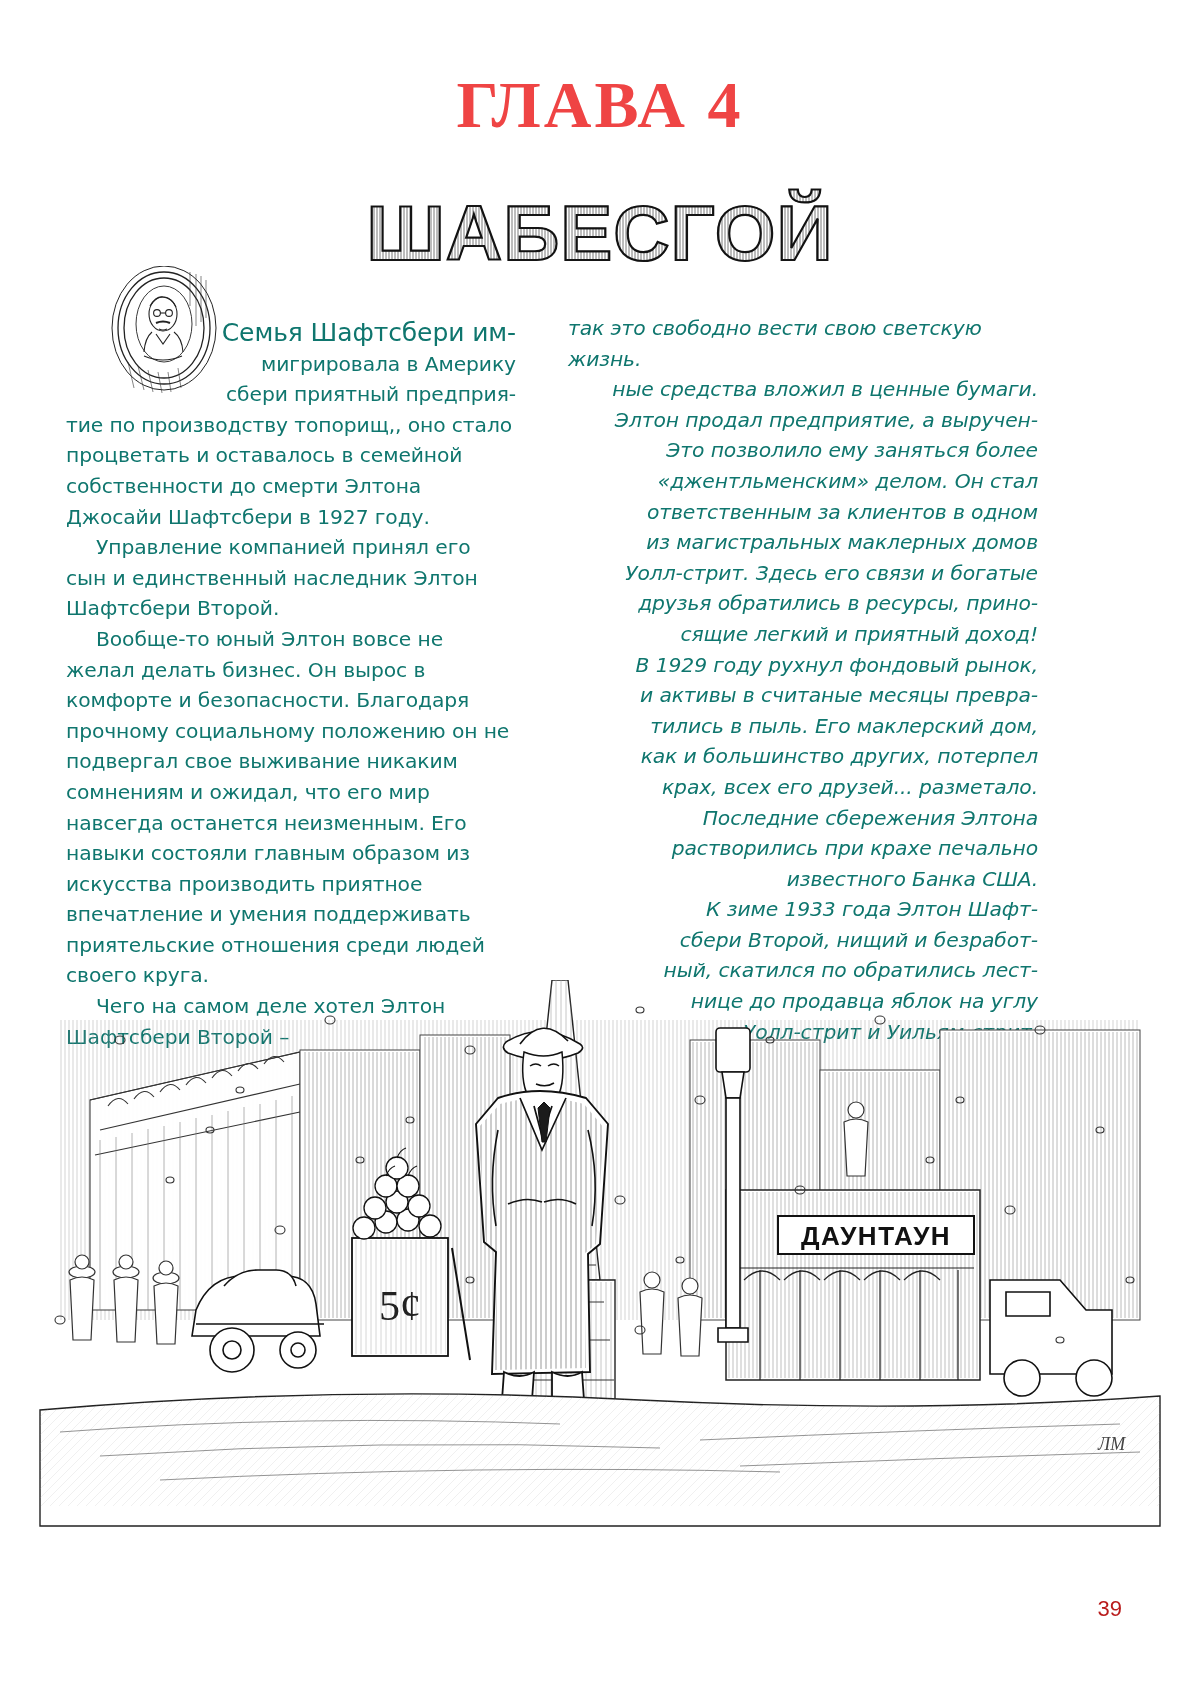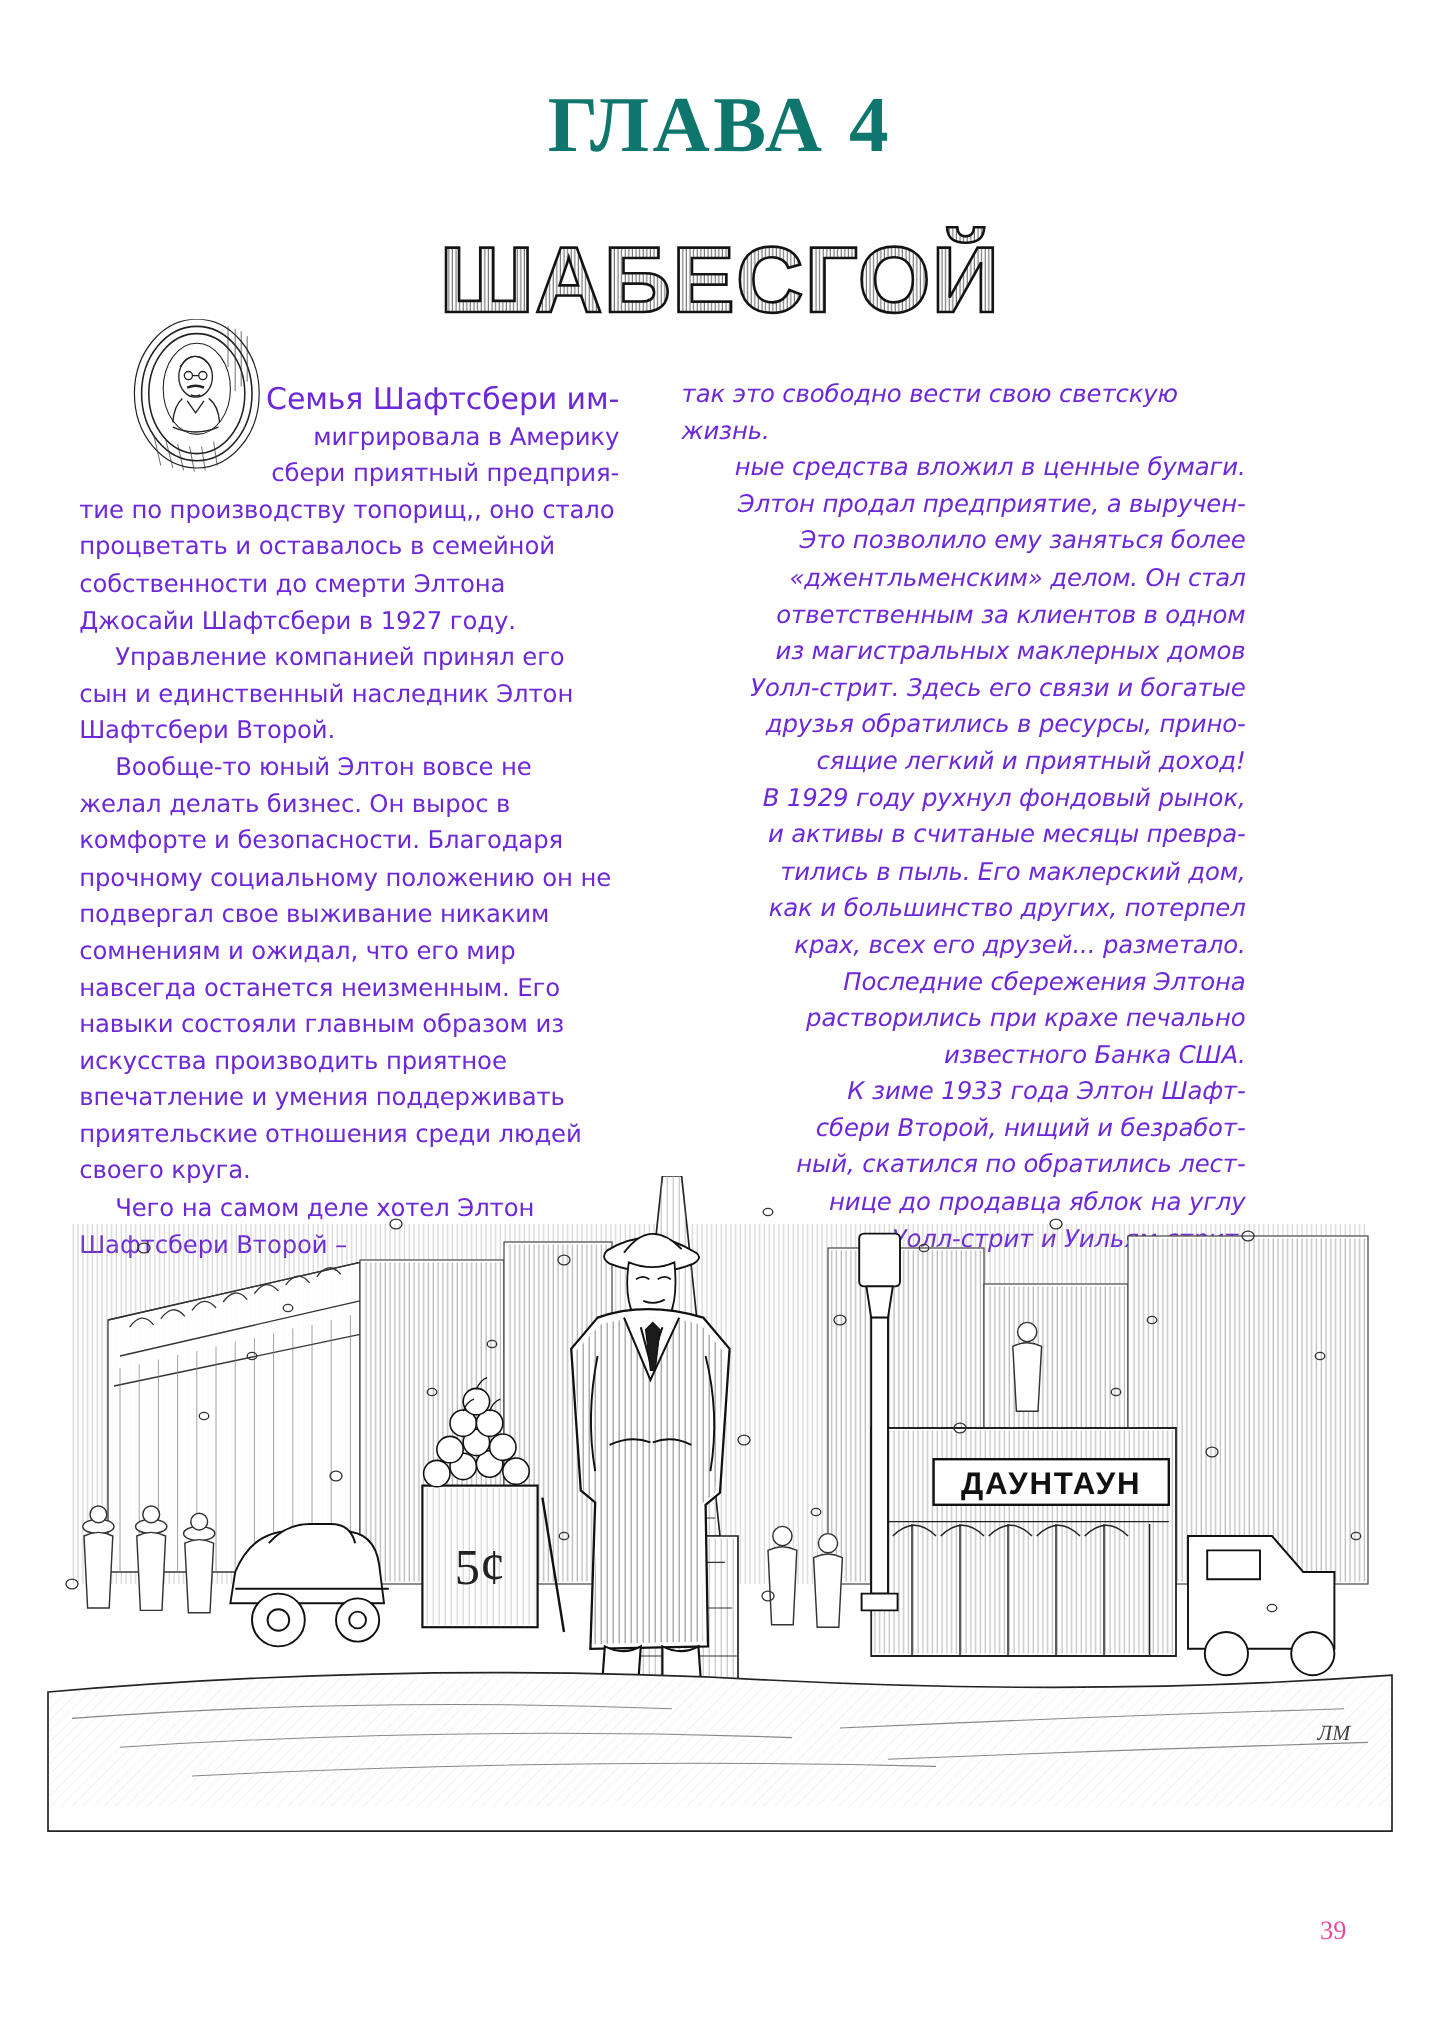--- a/index.html
+++ b/index.html
@@ -20,21 +20,21 @@
   .chapter-heading {
     position: absolute;
     top: 72px;
     left: 0;
     width: 1200px;
     text-align: center;
     font-family: "Liberation Serif", serif;
     font-size: 66px;
     font-weight: 700;
     letter-spacing: 3px;
-    color: #0f766e;
+    color: #ef4444;
     line-height: 1;
   }
 
   
   .title-wrap {
     position: absolute;
     top: 176px;
     left: 0;
     width: 1200px;
     text-align: center;
@@ -50,21 +50,21 @@
     width: 126px;
     height: 130px;
   }
 
   
   .col {
     position: absolute;
     font-family: "DejaVu Sans", sans-serif;
     font-size: 20.3px;
     line-height: 30.6px;
-    color: #6d28d9;
+    color: #0f766e;
     letter-spacing: -0.1px;
   }
   .col-left  { left: 66px;  top: 318px; width: 450px; }
   .col-right { left: 568px; top: 313px; width: 470px; font-style: italic; }
 
   .col p { margin: 0; }
   .col p.indent { text-indent: 30px; }
   .lead-drop { font-size: 25px; }
 
   
@@ -83,23 +83,23 @@
     top: 980px;
     width: 1200px;
     height: 560px;
   }
 
   
   .page-number {
     position: absolute;
     right: 78px;
     bottom: 66px;
-    font-family: Liberation Serif, serif;
+    font-family: Liberation Sans, sans-serif;
     font-size: 22px;
-    color: #ec4899;
+    color: #b91c1c;
   }
 </style>
 </head>
 <body>
 
 <div class="page">
 
   <div class="chapter-heading">ГЛАВА 4</div>
 
   <div class="title-wrap">

